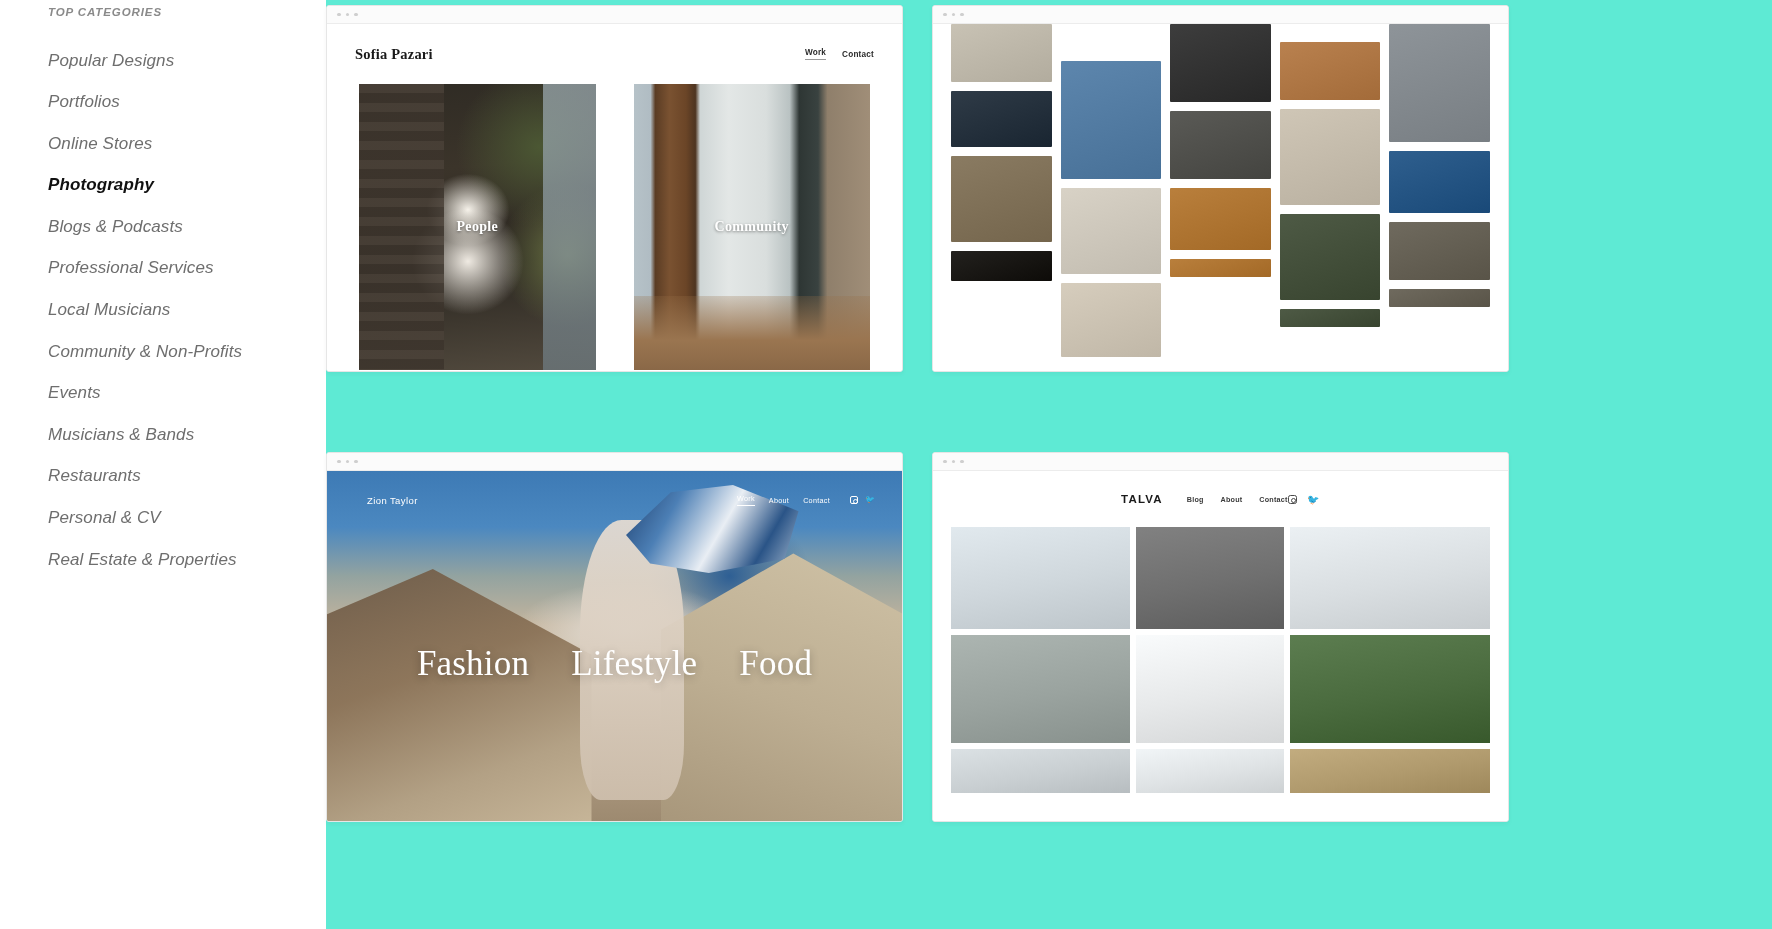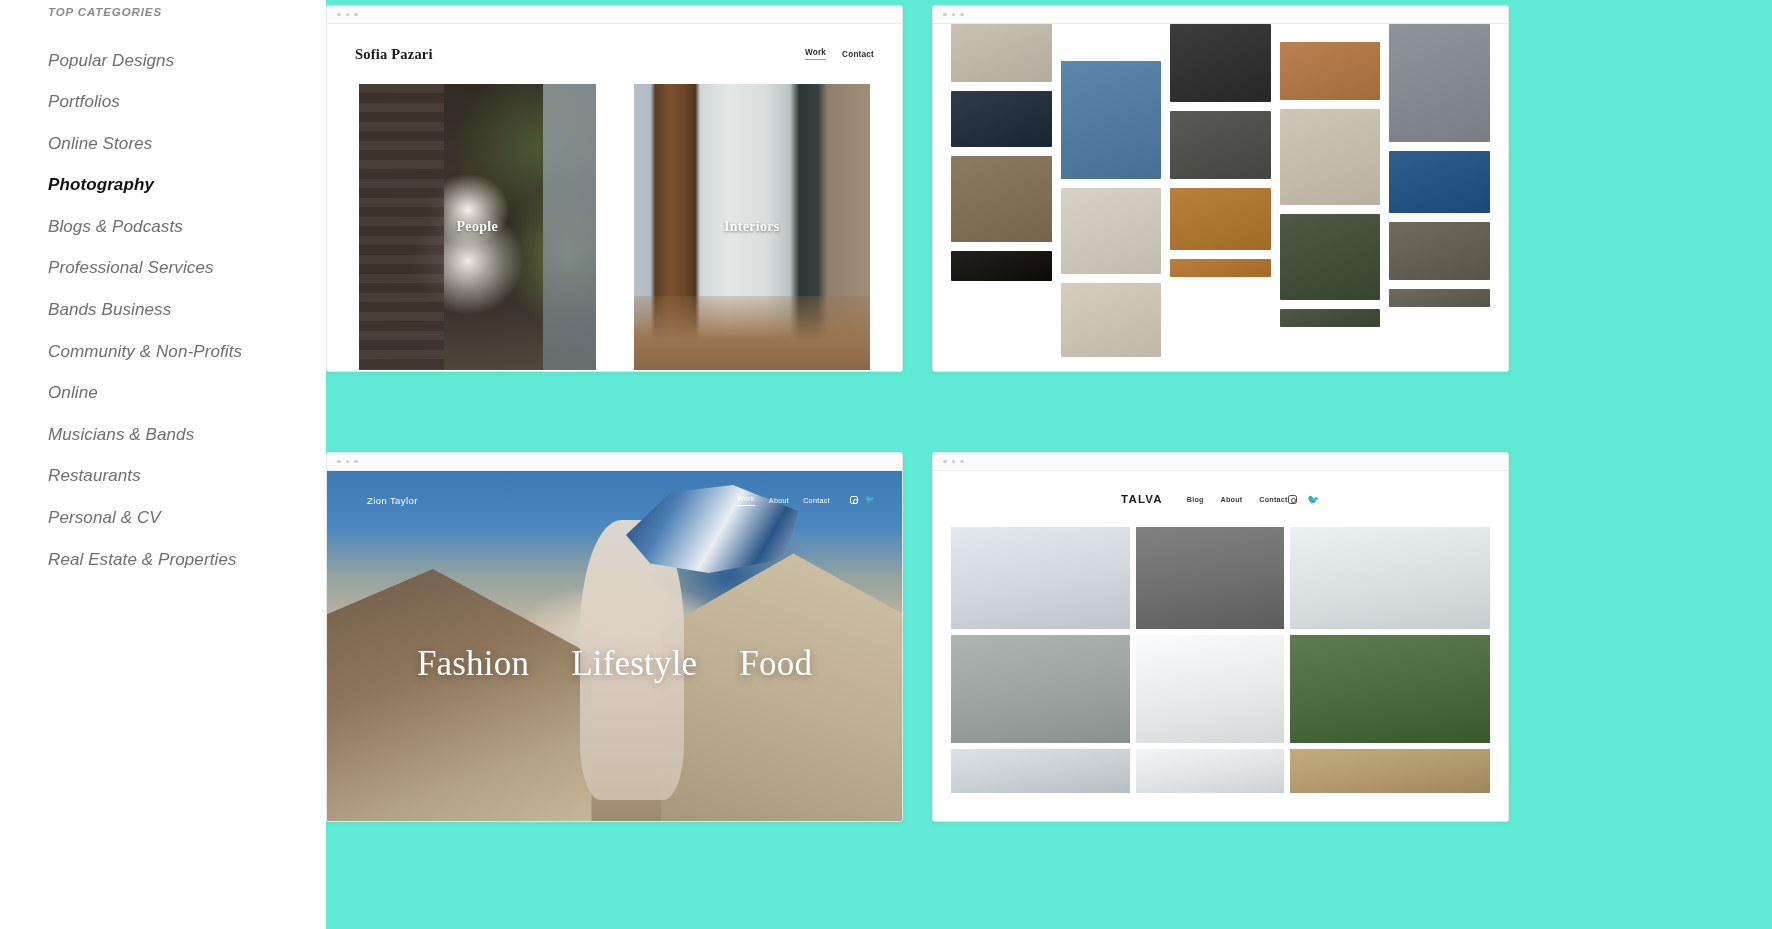--- a/index.html
+++ b/index.html
@@ -235,23 +235,23 @@
 
   <aside class="sidebar">
     <div class="sidebar-title">TOP CATEGORIES</div>
     <ul class="cat-list">
       <li class="cat-item">Popular Designs</li>
       <li class="cat-item">Portfolios</li>
       <li class="cat-item">Online Stores</li>
       <li class="cat-item active">Photography</li>
       <li class="cat-item">Blogs &amp; Podcasts</li>
       <li class="cat-item">Professional Services</li>
-      <li class="cat-item">Bands Business</li>
+      <li class="cat-item">Local Musicians</li>
       <li class="cat-item">Community &amp; Non-Profits</li>
-      <li class="cat-item">Online</li>
+      <li class="cat-item">Events</li>
       <li class="cat-item">Musicians &amp; Bands</li>
       <li class="cat-item">Restaurants</li>
       <li class="cat-item">Personal &amp; CV</li>
       <li class="cat-item">Real Estate &amp; Properties</li>
     </ul>
   </aside>
 
   <main class="gallery">
     <div class="grid">
 
@@ -269,21 +269,21 @@
               <span class="c1-link">Contact</span>
             </div>
           </div>
           <div class="c1-body">
             <div class="c1-tile">
               <div class="ph-people"></div>
               <div class="c1-cap">People</div>
             </div>
             <div class="c1-tile">
               <div class="ph-interiors"></div>
-              <div class="c1-cap">Interiors</div>
+              <div class="c1-cap">Community</div>
             </div>
           </div>
         </div>
       </div>
 
       <div class="card card-2">
         <div class="browser-bar">
           <span class="dot"></span>
           <span class="dot"></span>
           <span class="dot"></span>

